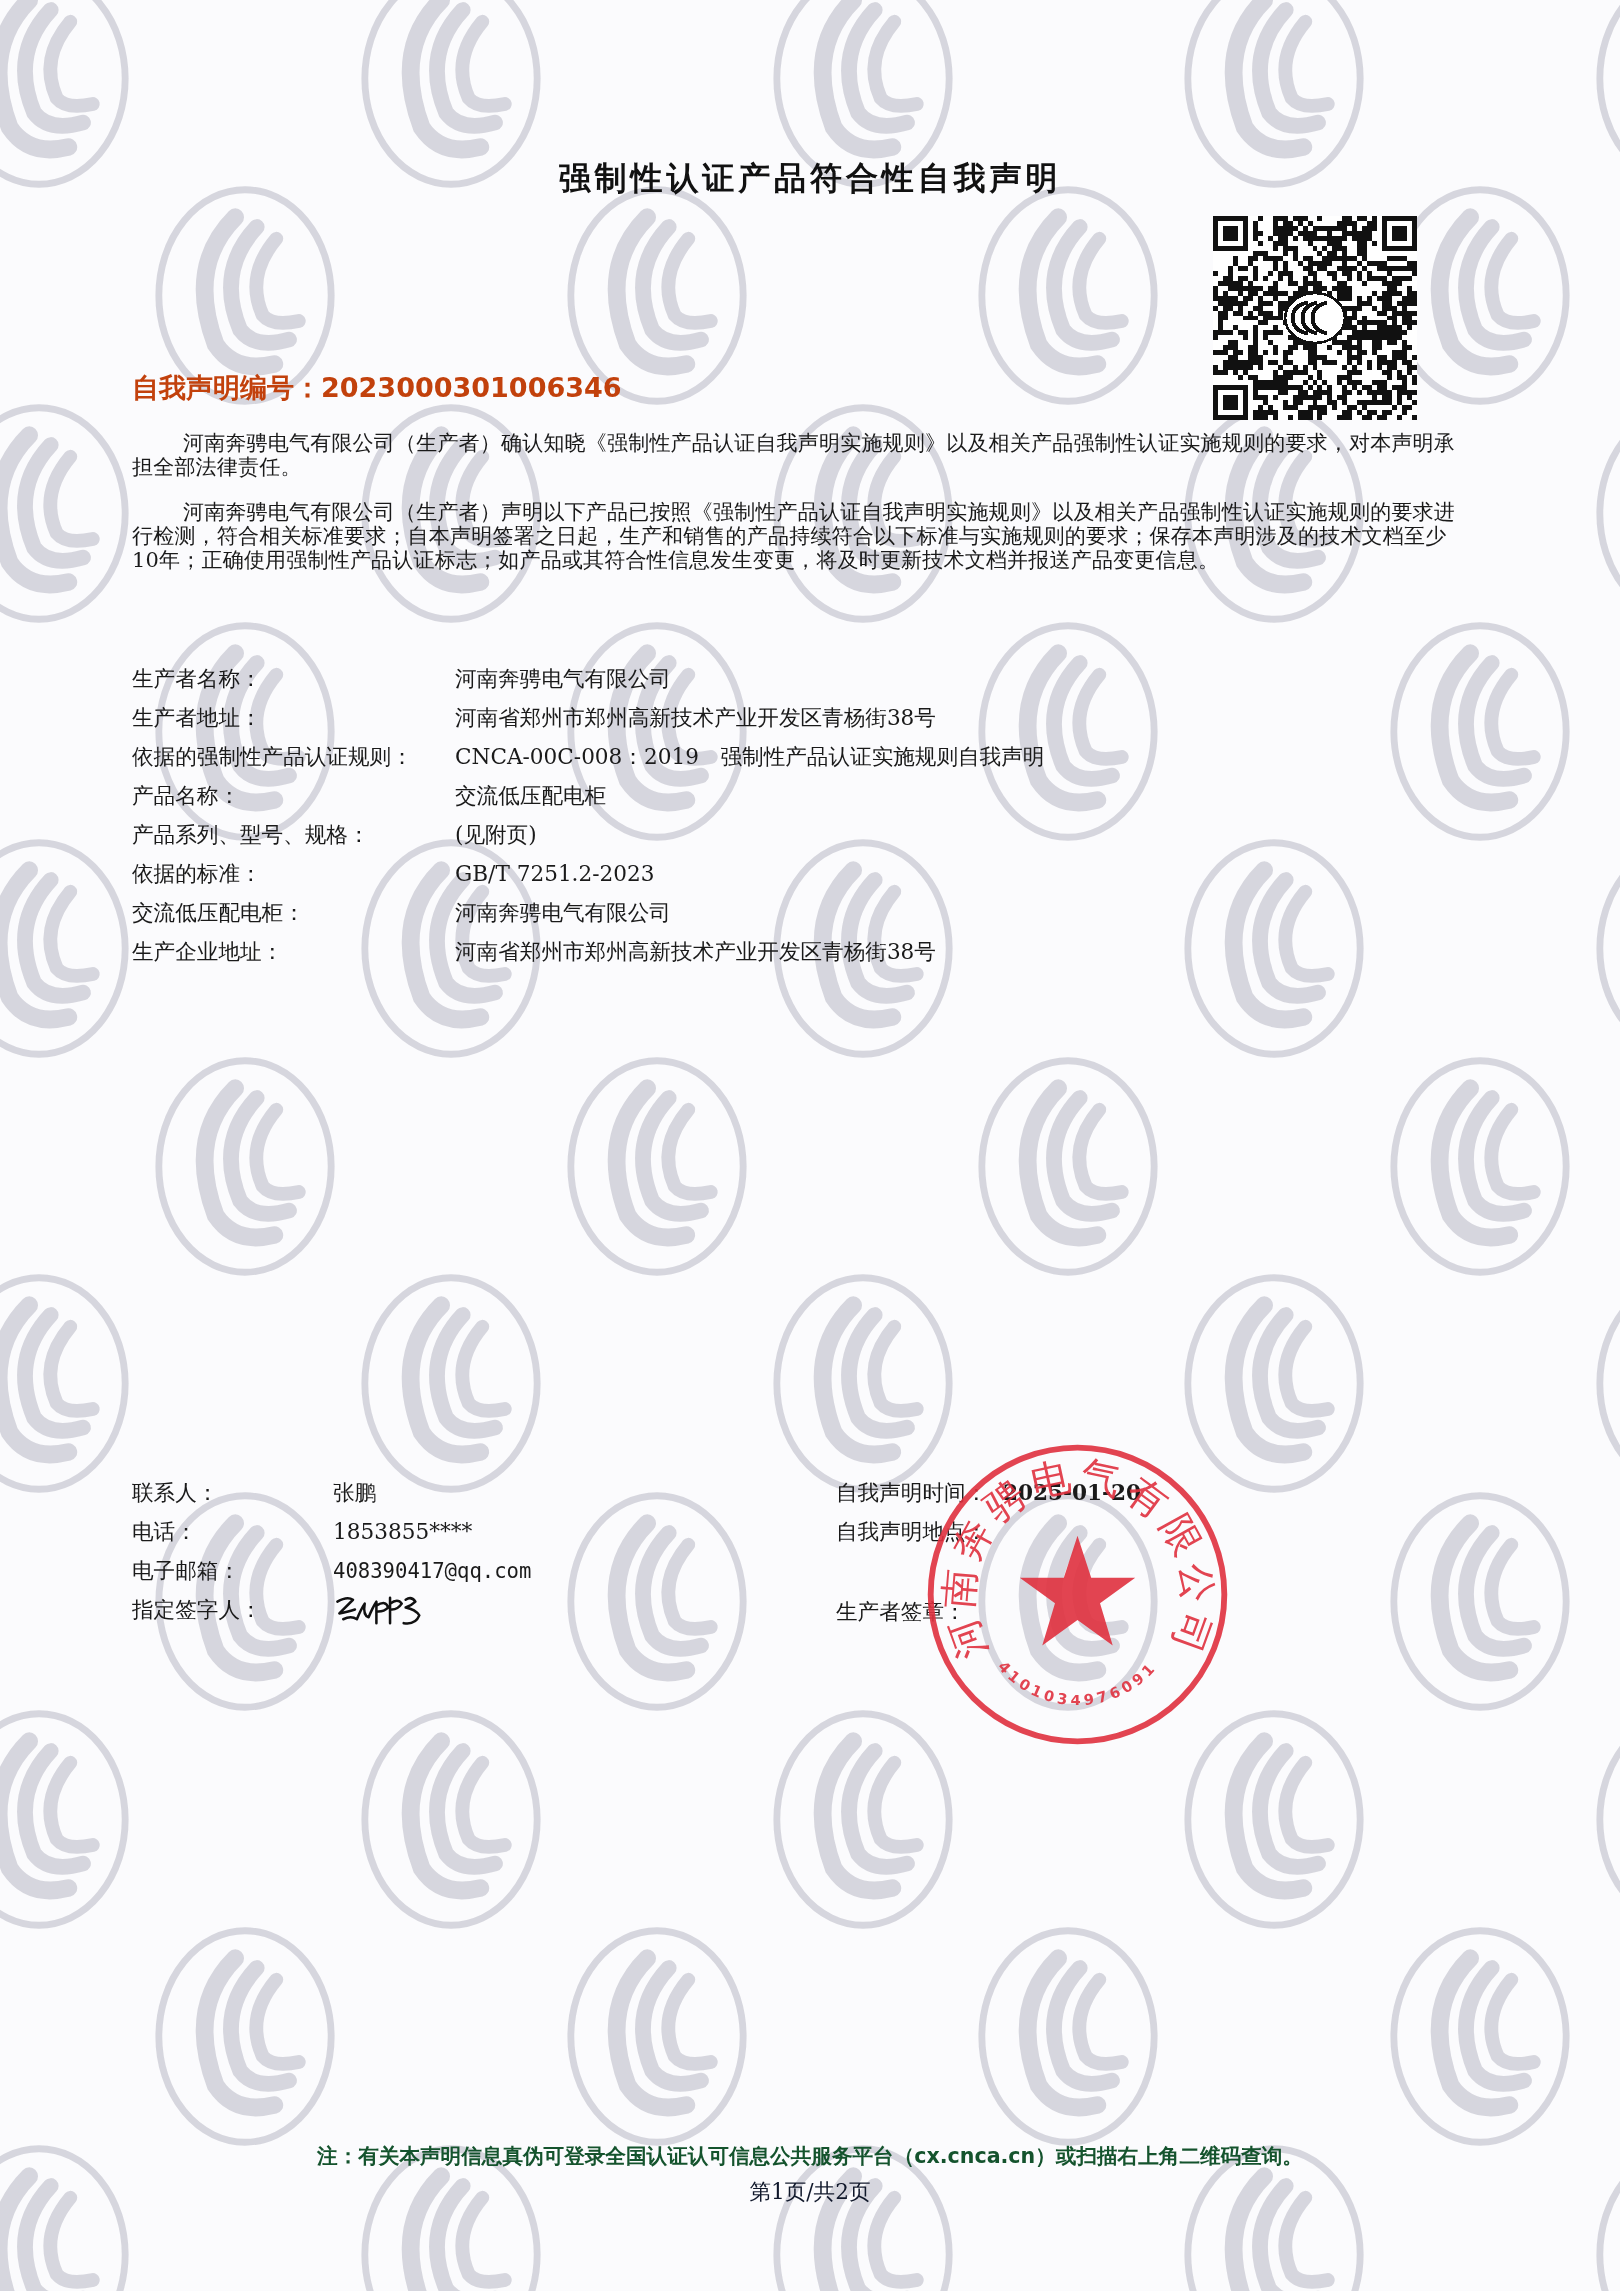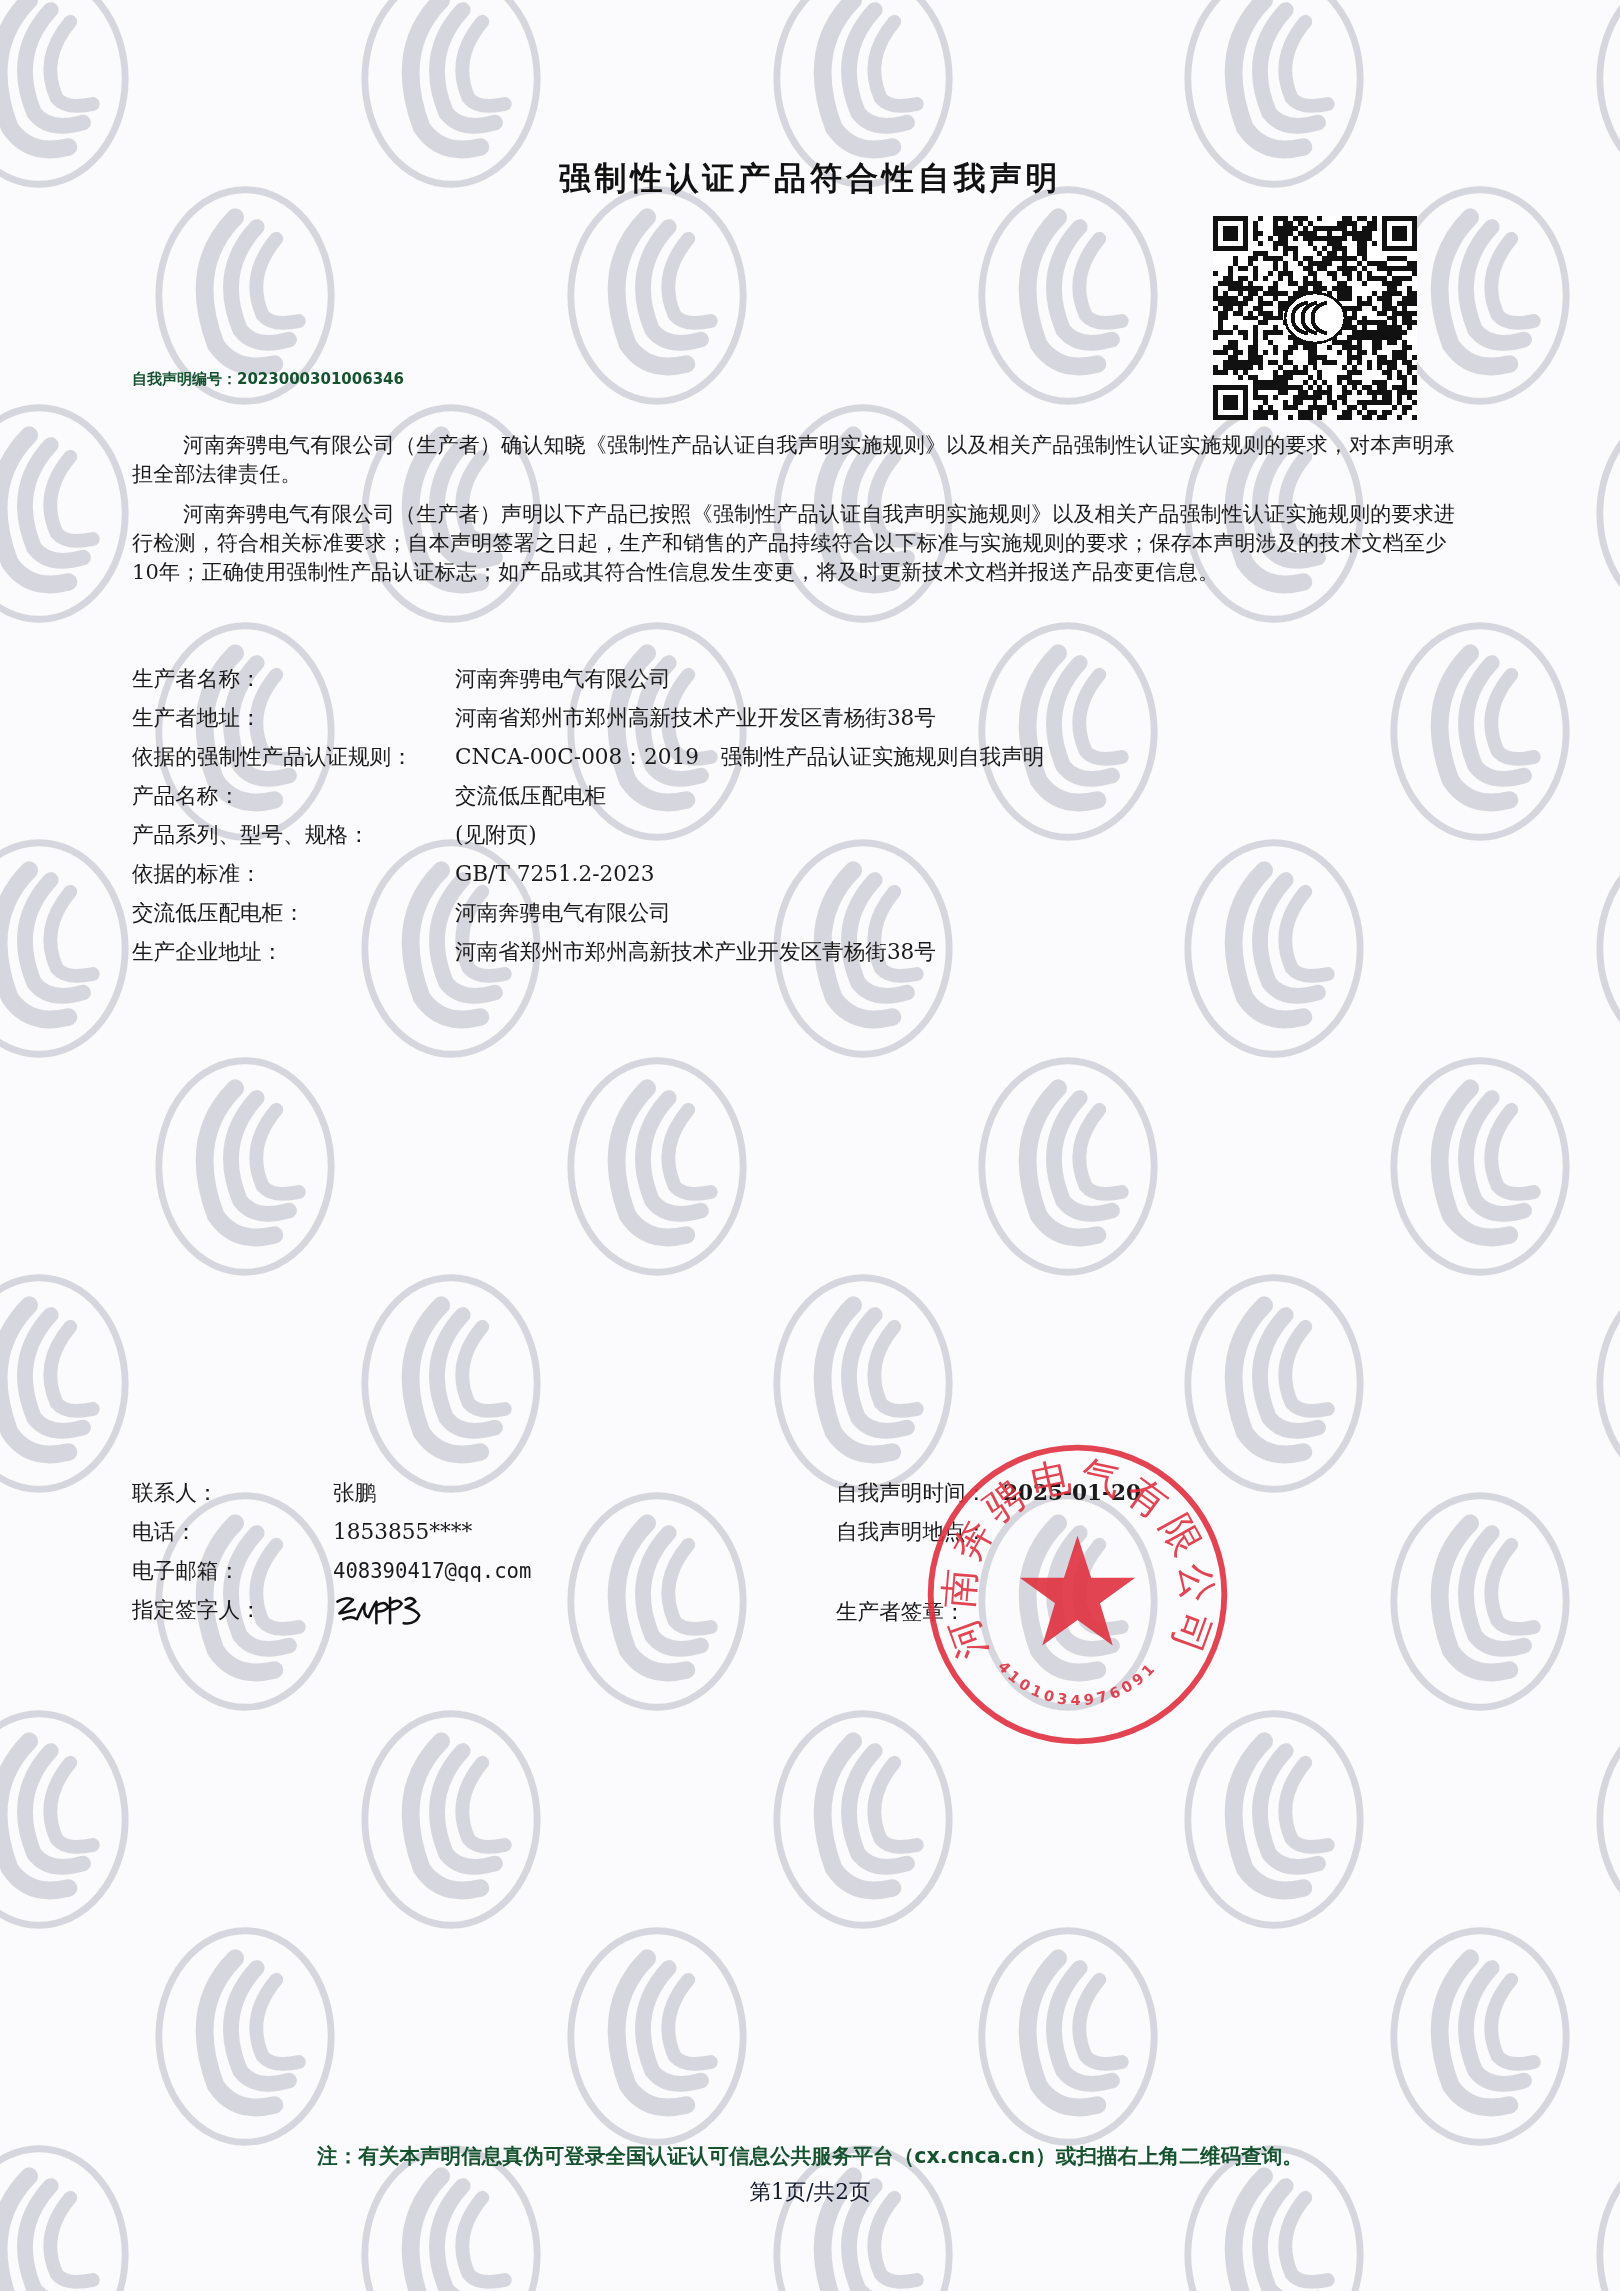--- a/index.html
+++ b/index.html
@@ -14,25 +14,25 @@
   .page { position: absolute; inset: 0; z-index: 1; }
 
   .title {
     position: absolute; left: 0; right: 0; top: 157px; text-align: center;
     font-family: Liberation Mono, monospace; font-weight: bold;
     font-size: 32px; letter-spacing: 3.9px; color: #111;
   }
   .qr { position: absolute; left: 1213px; top: 216px; width: 204px; height: 204px; }
   .decl-id {
     position: absolute; left: 132px; top: 370px;
-    font-family: "DejaVu Sans", sans-serif; font-weight: bold; font-size: 15px; color: #14532d;
+    font-family: "DejaVu Sans", sans-serif; font-weight: bold; font-size: 27px; color: #c2410c;
   }
   .para {
     position: absolute; left: 132px; width: 1328px;
-    font-size: 21px; line-height: 29px; color: #1a1a1a;
+    font-size: 21px; line-height: 24px; color: #1a1a1a;
     text-indent: 51px; letter-spacing: 0.2px;
   }
   .p1 { top: 431px; }
   .p2 { top: 500px; }
 
   .fields { position: absolute; left: 132px; top: 659px; }
   .frow { height: 39px; display: flex; align-items: center; font-size: 21.6px; }
   .flabel { width: 323px; color: #1a1a1a; }
   .fvalue { color: #1a1a1a; }
 

